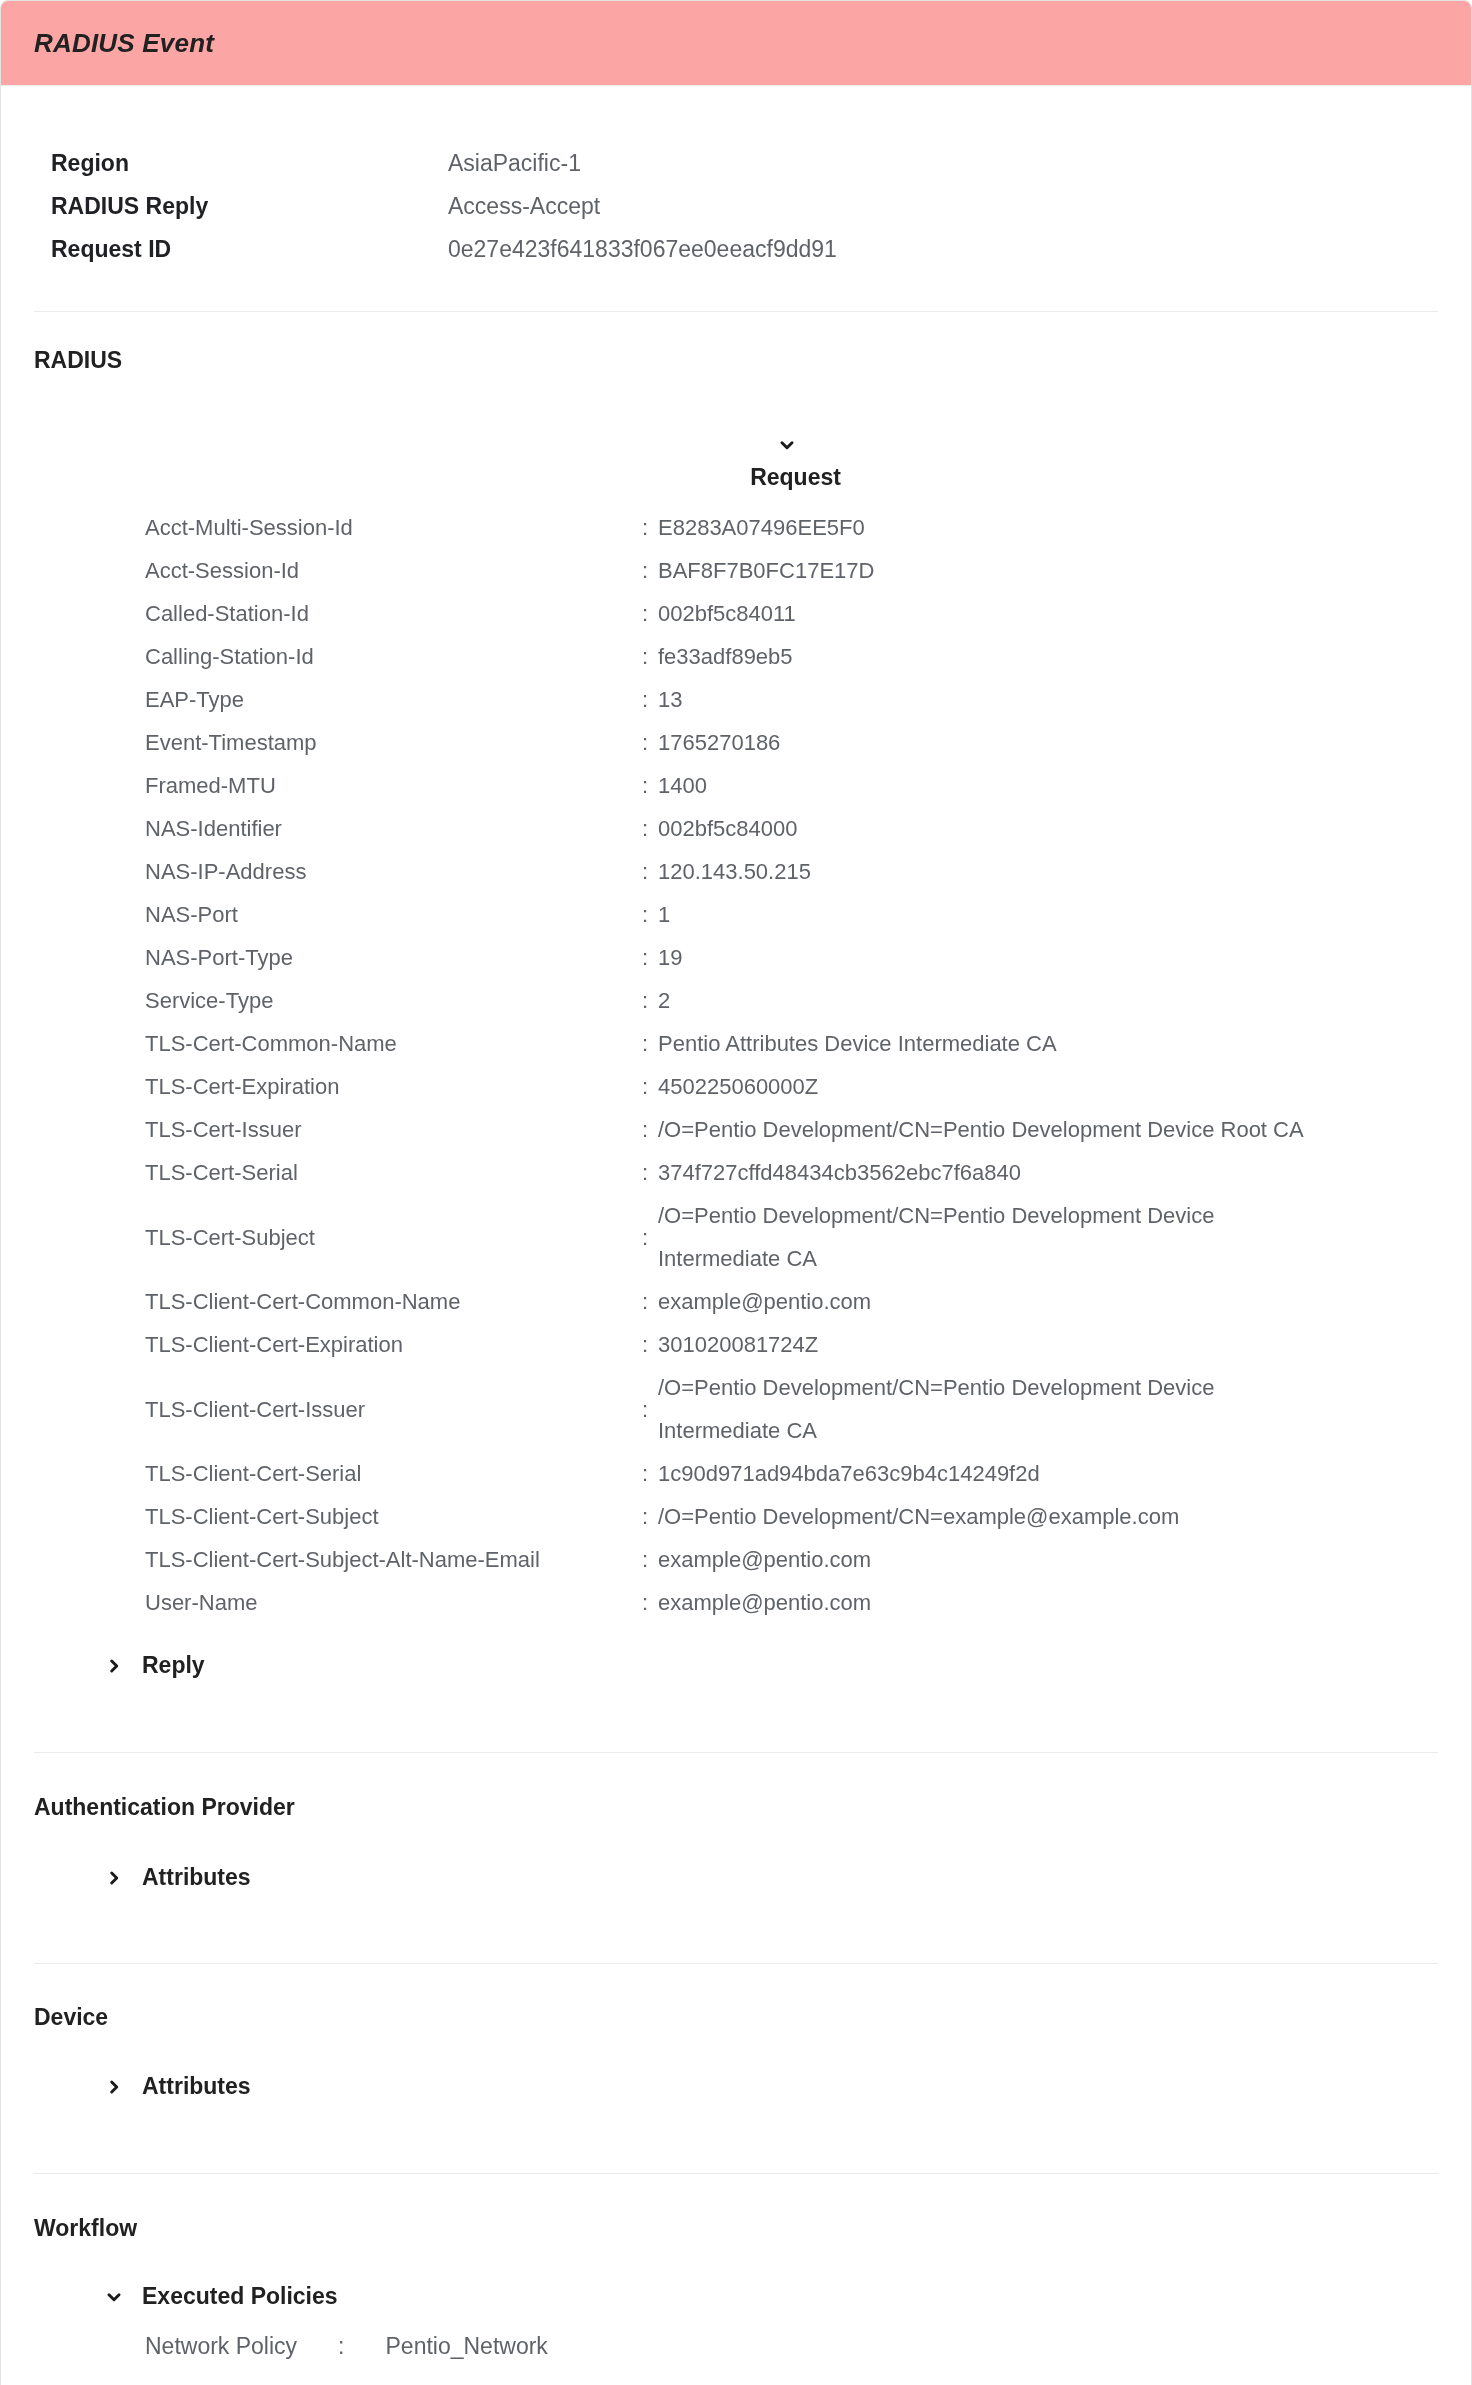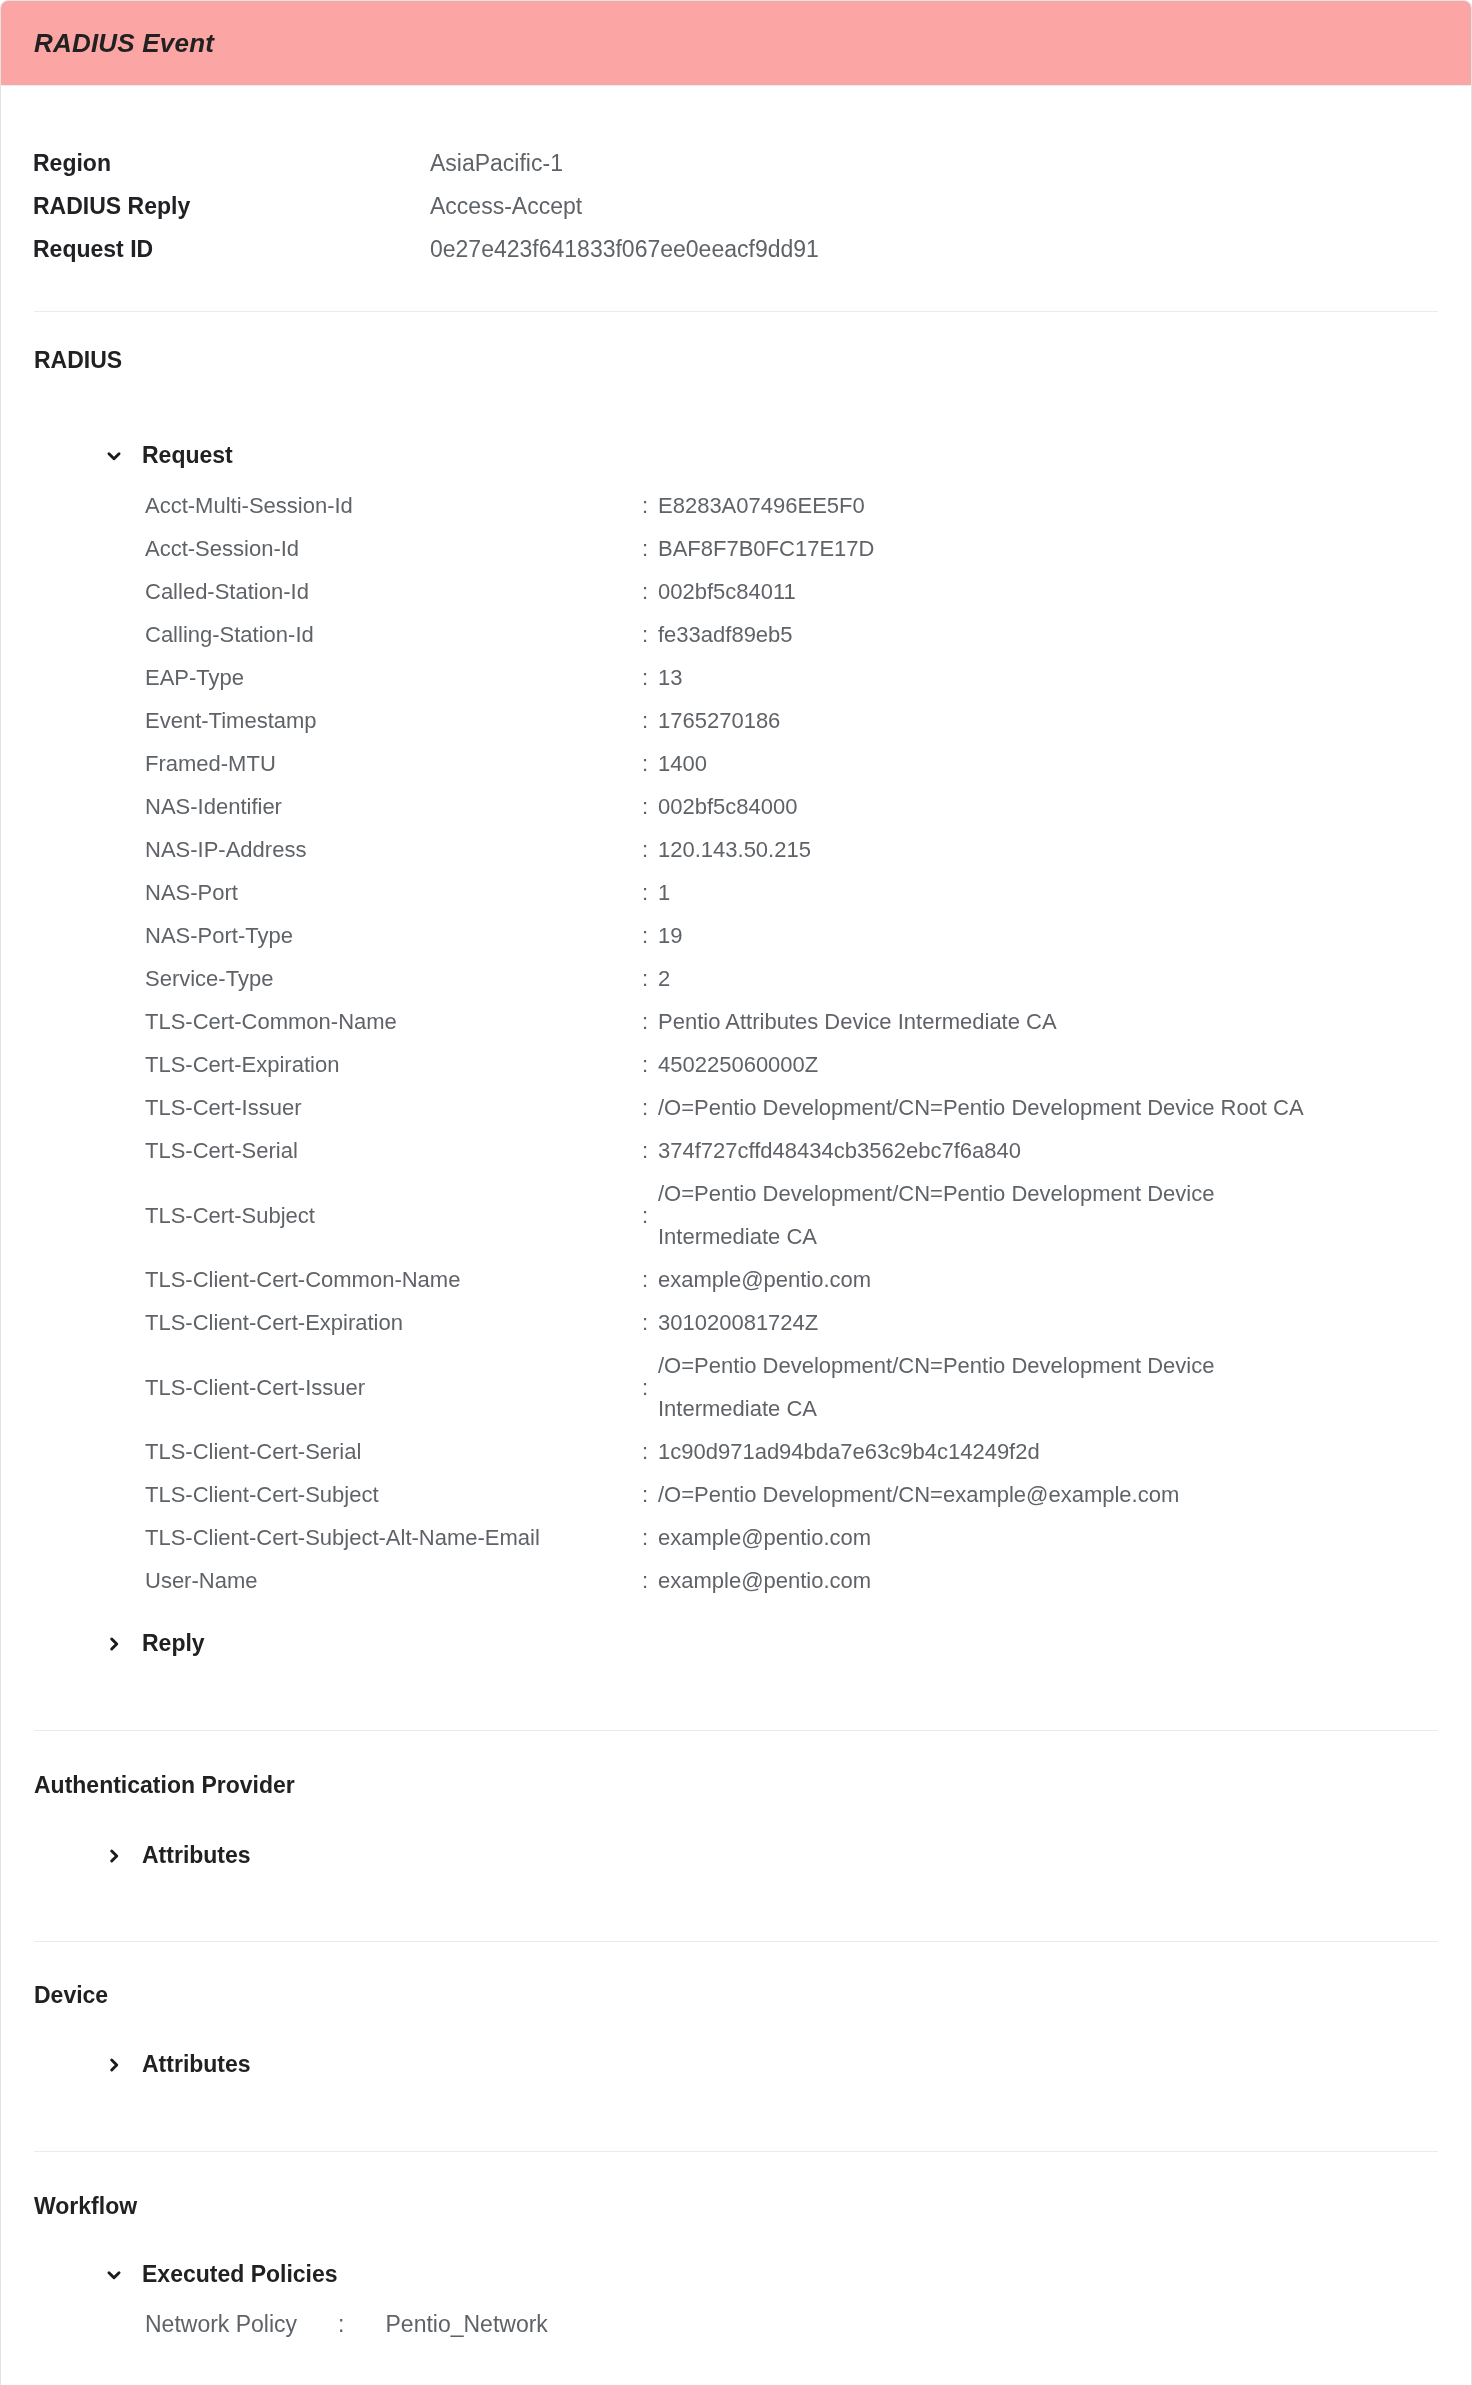--- a/index.html
+++ b/index.html
@@ -29,21 +29,21 @@
   .card-title {
     font-size:26px;
     font-weight:700;
     color:#212121;
     letter-spacing:0.2px;
   }
   .body { padding-bottom:65px; }
 
   
   .summary { margin-top:56px; }
-  .summary-row { display:flex; padding-left:32px; line-height:43px; font-size:23px; }
+  .summary-row { display:flex; padding-left:50px; line-height:43px; font-size:23px; }
   .summary-label { width:397px; flex:none; font-weight:700; color:#202124; }
   .summary-value { color:#5f6368; }
 
   .divider {
     border:none;
     border-top:1px solid #ebebeb;
     margin:0 33px;
   }
   .divider.d1 { margin-top:40px; }
   .divider.d2 { margin-top:65px; }
@@ -62,21 +62,21 @@
   .section-title.mt33 { margin-top:33px; }
 
   
   .expander {
     display:flex;
     align-items:center;
     padding-left:102px;
     line-height:43px;
     cursor:pointer;
   }
-  .expander.request { margin-top:52px; }
+  .expander.request { margin-top:52px;flex-direction:column; }
   .expander.reply { margin-top:20px; }
   .expander.attrs1 { margin-top:27px; }
   .expander.attrs2 { margin-top:26px; }
   .expander.policies { margin-top:25px; }
   .expander .chev {
     width:22px; height:22px;
     display:inline-flex; align-items:center; justify-content:center;
     flex:none;
   }
   .expander .exp-label {

